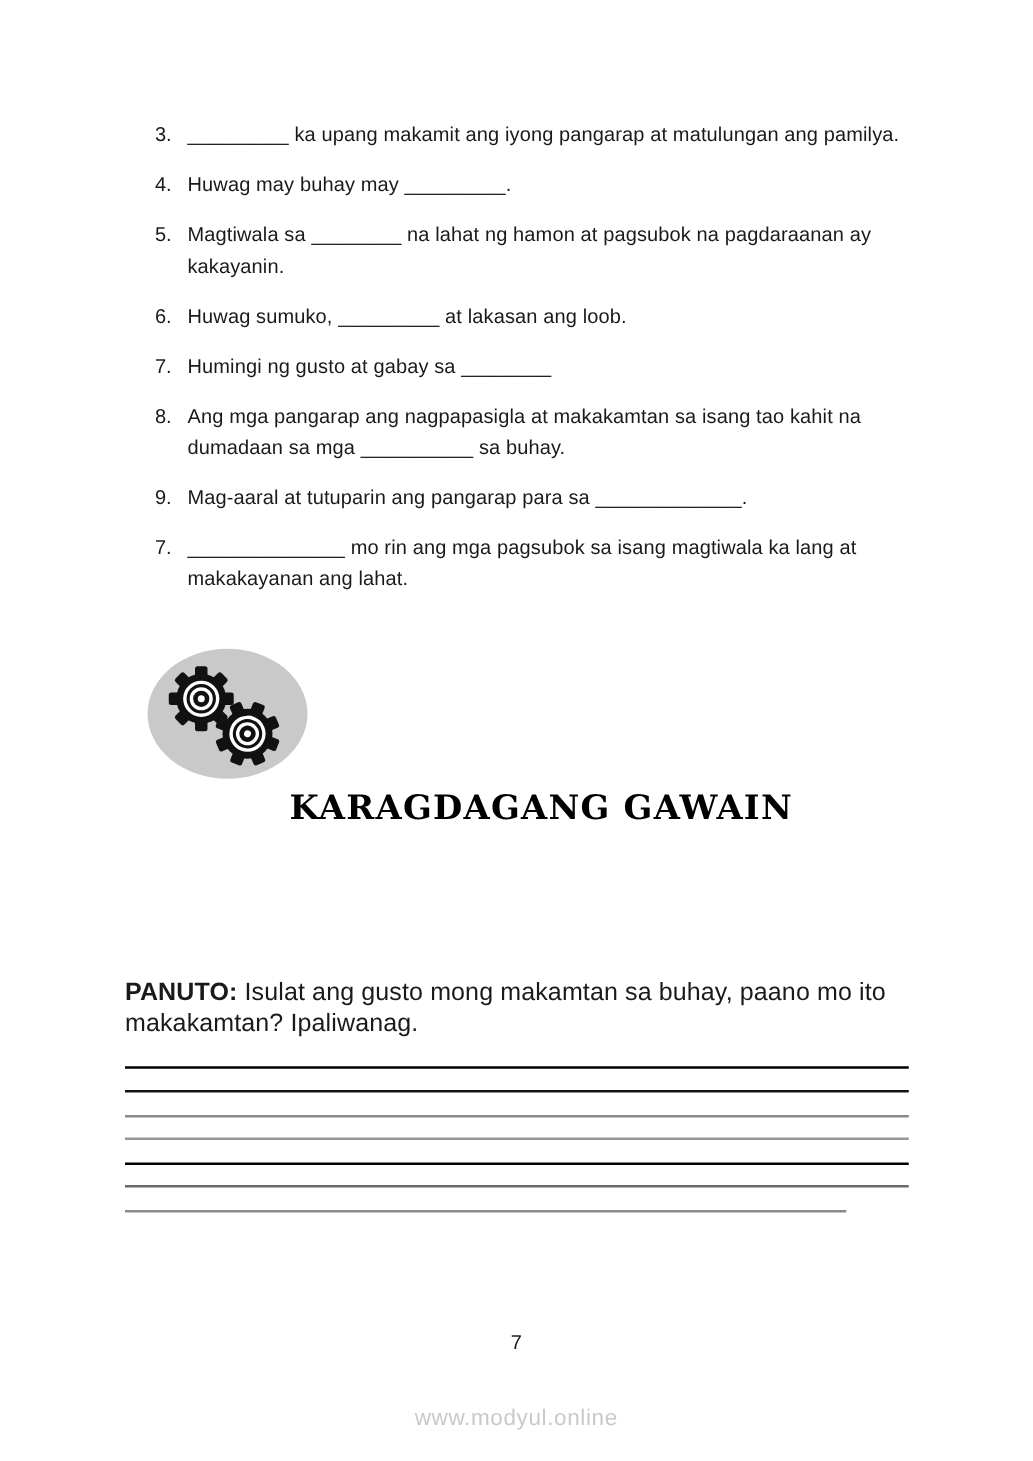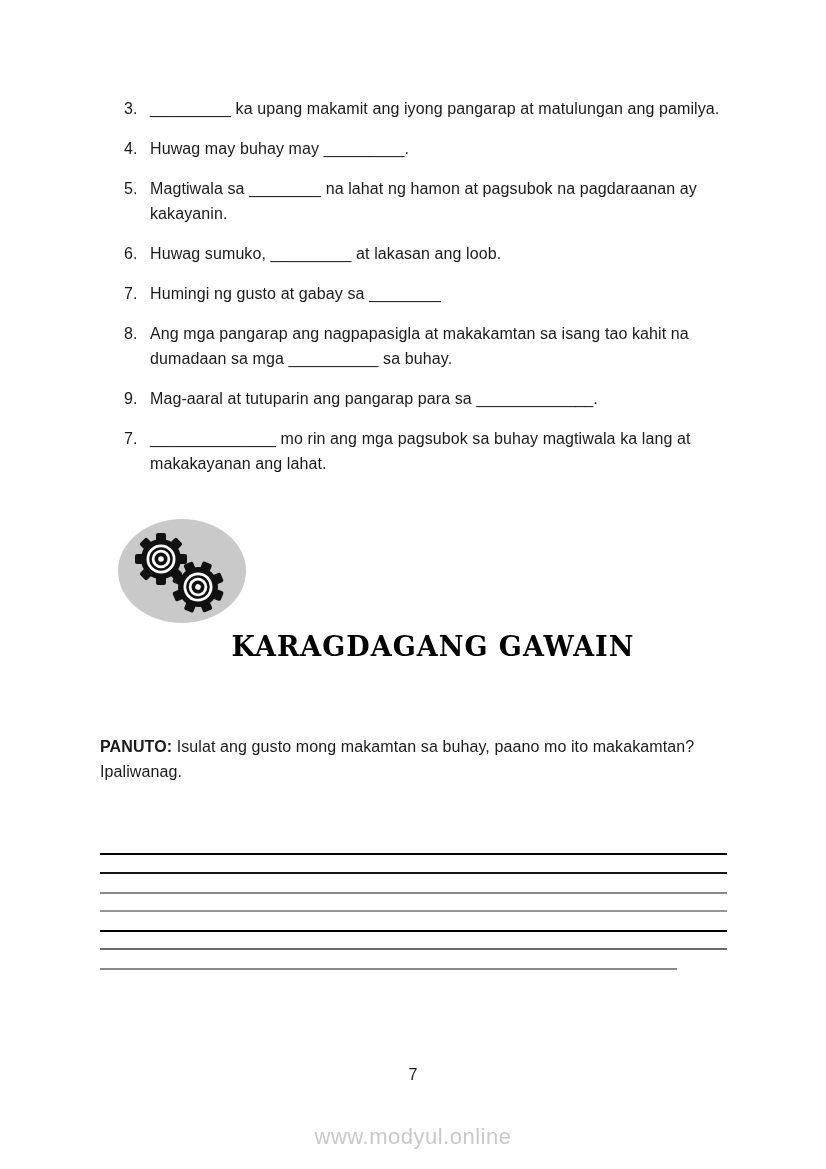--- a/index.html
+++ b/index.html
@@ -64,24 +64,24 @@
     font-weight: bold;
     font-size: 27px;
     letter-spacing: 1px;
     color: #000000;
   }
 
   
   .instructions {
     position: absolute;
     left: 100px;
-    top: 734px;
+    top: 782px;
     width: 632px;
     margin: 0;
-    font-size: 16px;
+    font-size: 20px;
     line-height: 25px;
     letter-spacing: 0.1px;
   }
   .instructions .label {
     font-weight: bold;
   }
 
   
   .answer-lines {
     position: absolute;
@@ -106,21 +106,21 @@
     text-align: center;
     font-size: 16px;
     color: #1a1a1a;
   }
   .watermark {
     position: absolute;
     left: 0;
     top: 1124px;
     width: 826px;
     text-align: center;
-    font-size: 22px;
+    font-size: 18px;
     letter-spacing: 0.5px;
     color: #c9c9c9;
   }
 </style>
 </head>
 <body>
 
 <div class="page">
 
   <div class="questions" id="question-list">
@@ -147,21 +147,21 @@
       <div class="q-item">
         <span class="q-num">8.</span>
         <span class="q-text">Ang mga pangarap ang nagpapasigla at makakamtan sa isang tao kahit na dumadaan sa mga __________ sa buhay.</span>
       </div>
       <div class="q-item">
         <span class="q-num">9.</span>
         <span class="q-text">Mag-aaral at tutuparin ang pangarap para sa _____________.</span>
       </div>
       <div class="q-item">
         <span class="q-num">7.</span>
-        <span class="q-text">______________ mo rin ang mga pagsubok sa buhay magtiwala ka lang at makakayanan ang lahat.</span>
+        <span class="q-text">______________ mo rin ang mga pagsubok sa isang magtiwala ka lang at makakayanan ang lahat.</span>
       </div>
     </div>
 
   <div class="gear-figure">
     <svg width="130" height="107" viewBox="0 0 130 107" xmlns="http://www.w3.org/2000/svg">
       <ellipse cx="65" cy="53" rx="64" ry="52" fill="#c9c9c9"></ellipse>
 
       <g transform="translate(44,41)">
         <g fill="#111111">
           <rect x="-5" y="-26" width="10" height="52" rx="2"></rect>

